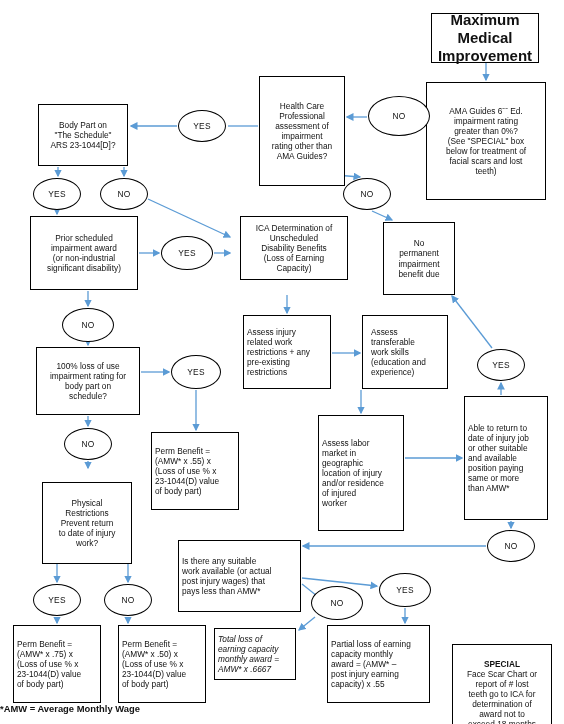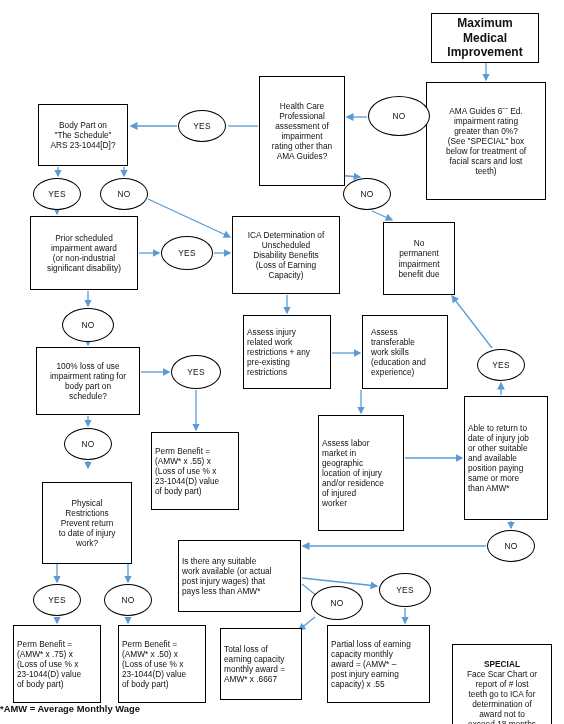--- a/index.html
+++ b/index.html
@@ -35,21 +35,21 @@
     white-space: pre-line;
   }
   .box {
     border: 1.4px solid #000000;
     background: #ffffff;
     font-size: 8.3px;
     padding: 2px 3px;
   }
   .box.bold {
     font-weight: bold;
-    font-size: 12px;
+    font-size: 15px;
   }
   .box.leftalign {
     text-align: left;
     justify-content: flex-start;
   }
   .oval {
     border: 1.6px solid #000000;
     border-radius: 50%;
     background: #ffffff;
     font-size: 8.4px;
@@ -150,21 +150,21 @@
 "The Schedule"
 ARS 23-1044[D]?</div>
       <div class="node oval" style="left: 33px; top: 178px; width: 48px; height: 32px;">YES</div>
       <div class="node oval" style="left: 100px; top: 178px; width: 48px; height: 32px;">NO</div>
       <div class="node oval" style="left: 343px; top: 178px; width: 48px; height: 32px;">NO</div>
       <div class="node box" style="left: 30px; top: 216px; width: 108px; height: 74px;">Prior scheduled
 impairment award
 (or non-industrial
 significant disability)</div>
       <div class="node oval" style="left: 161px; top: 236px; width: 52px; height: 34px;">YES</div>
-      <div class="node box" style="left: 232px; top: 216px; width: 108px; height: 78px;">ICA Determination of
+      <div class="node box" style="left: 240px; top: 216px; width: 108px; height: 64px;">ICA Determination of
 Unscheduled
 Disability Benefits
 (Loss of Earning
 Capacity)</div>
       <div class="node box" style="left: 383px; top: 222px; width: 72px; height: 73px;">No
 permanent
 impairment
 benefit due</div>
       <div class="node oval" style="left: 62px; top: 308px; width: 52px; height: 34px;">NO</div>
       <div class="node box leftalign" style="left: 243px; top: 315px; width: 88px; height: 74px;">Assess injury
@@ -220,21 +220,21 @@
       <div class="node box leftalign" style="left: 13px; top: 625px; width: 88px; height: 78px;">Perm Benefit =
 (AMW* x .75) x
 (Loss of use % x
 23-1044(D) value
 of body part)</div>
       <div class="node box leftalign" style="left: 118px; top: 625px; width: 88px; height: 78px;">Perm Benefit =
 (AMW* x .50) x
 (Loss of use % x
 23-1044(D) value
 of body part)</div>
-      <div class="node box leftalign" style="left: 220px; top: 628px; width: 82px; height: 72px;">Total loss of
+      <div class="node box leftalign" style="left: 214px; top: 628px; width: 82px; height: 52px; font-style: italic;">Total loss of
 earning capacity
 monthly award =
 AMW* x .6667</div>
       <div class="node box leftalign" style="left: 327px; top: 625px; width: 103px; height: 78px;">Partial loss of earning
 capacity monthly
 award = (AMW* –
 post injury earning
 capacity) x .55</div>
       <div class="node box" style="left: 452px; top: 600px; width: 100px; height: 100px; margin-top: 44px;"><span><span class="special-title">SPECIAL
 </span>Face Scar Chart or

